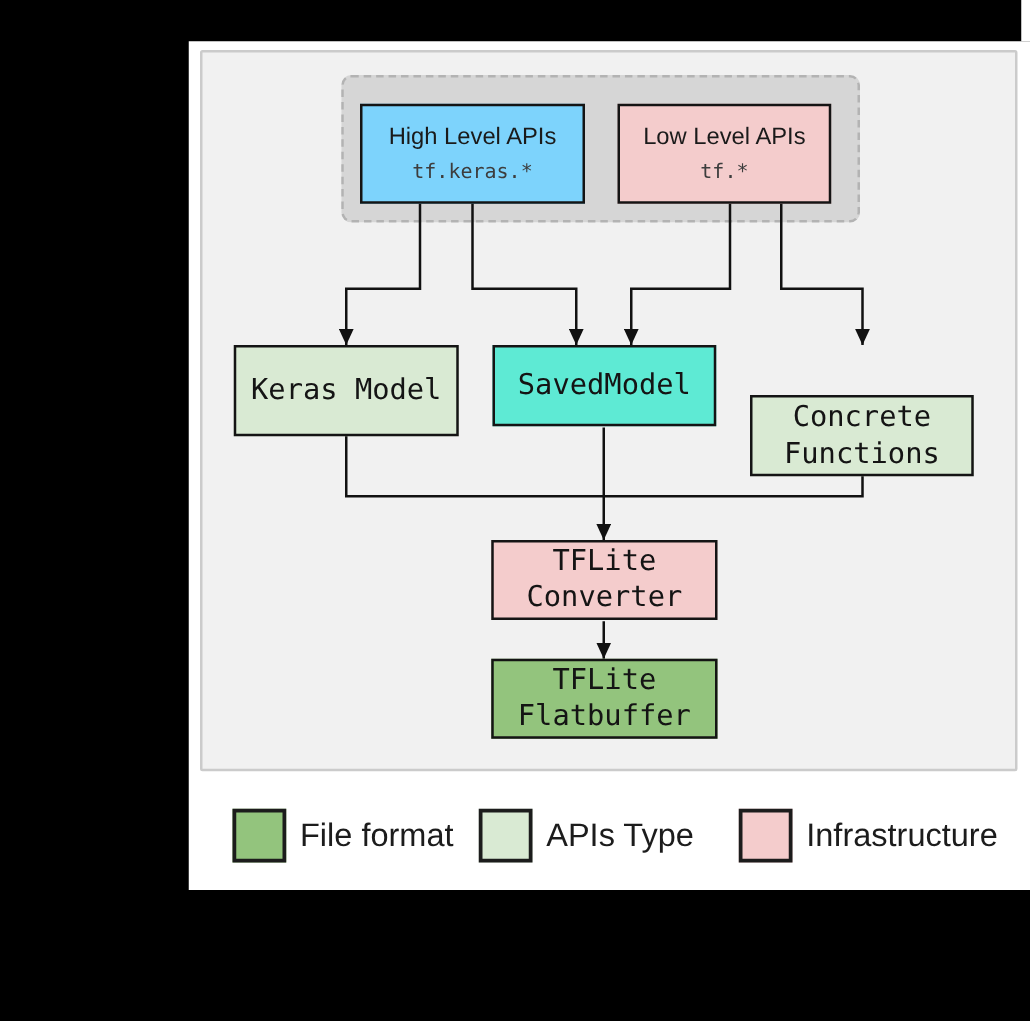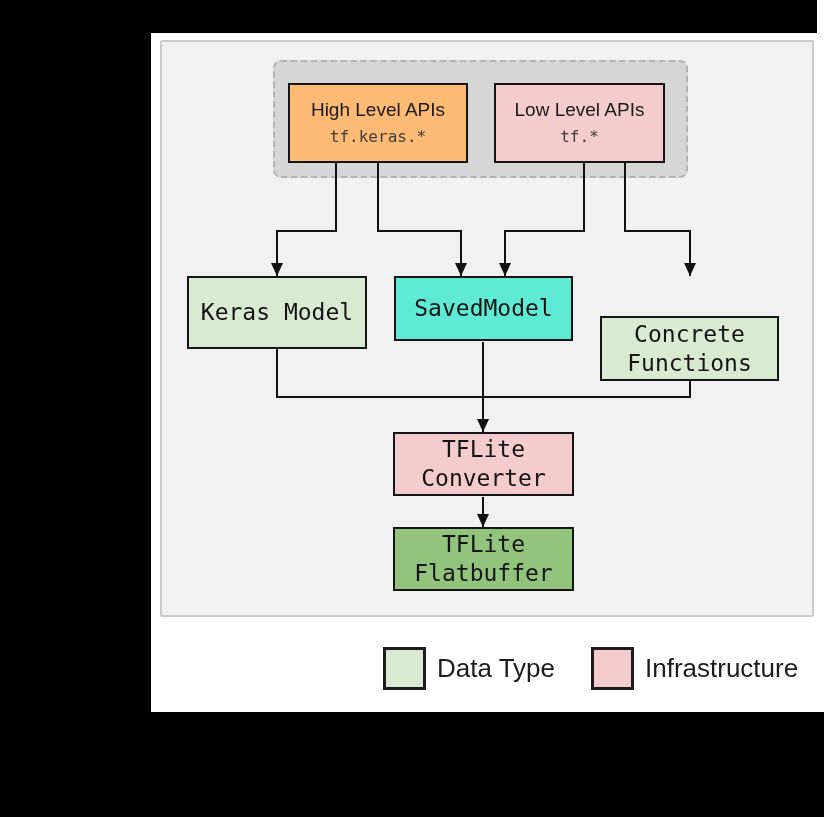--- a/index.html
+++ b/index.html
@@ -98,21 +98,21 @@
         </defs>
         <path d="M174,120 V189 H115 V234" marker-end="url(#arrow)"></path>
         <path d="M216,120 V189 H299 V234" marker-end="url(#arrow)"></path>
         <path d="M422,120 V189 H343 V234" marker-end="url(#arrow)"></path>
         <path d="M463,120 V189 H528 V234" marker-end="url(#arrow)"></path>
         <path d="M115,300 V355 H528 V300"></path>
         <path d="M321,300 V390" marker-end="url(#arrow)"></path>
         <path d="M321,455 V485" marker-end="url(#arrow)"></path>
       </svg>
 
-      <div class="node node-high" style="background: #fdba74;">
+      <div class="node node-high" style="background: #7dd3fc;">
         <div class="api-title">High Level APIs</div>
         <div class="api-code">tf.keras.*</div>
       </div>
 
       <div class="node node-low" style="background: rgb(244, 204, 204);">
         <div class="api-title">Low Level APIs</div>
         <div class="api-code">tf.*</div>
       </div>
 
       <div class="node node-keras" style="background: rgb(217, 234, 211);">
@@ -133,24 +133,28 @@
 Converter</div>
       </div>
 
       <div class="node node-flatbuffer" style="background: rgb(147, 196, 125);">
         <div class="node-label">TFLite
 Flatbuffer</div>
       </div>
 
     </div>
 
+    <div class="legend-item legend-item-1">
+      <div class="swatch" style="background: rgb(147, 196, 125);"></div>
+      <div class="legend-label">File format</div>
+    </div>
 
     <div class="legend-item legend-item-2">
       <div class="swatch" style="background: rgb(217, 234, 211);"></div>
-      <div class="legend-label">Data Type</div>
+      <div class="legend-label">APIs Type</div>
     </div>
 
     <div class="legend-item legend-item-3">
       <div class="swatch" style="background: rgb(244, 204, 204);"></div>
       <div class="legend-label">Infrastructure</div>
     </div>
 
   </div>
 </div>
 

